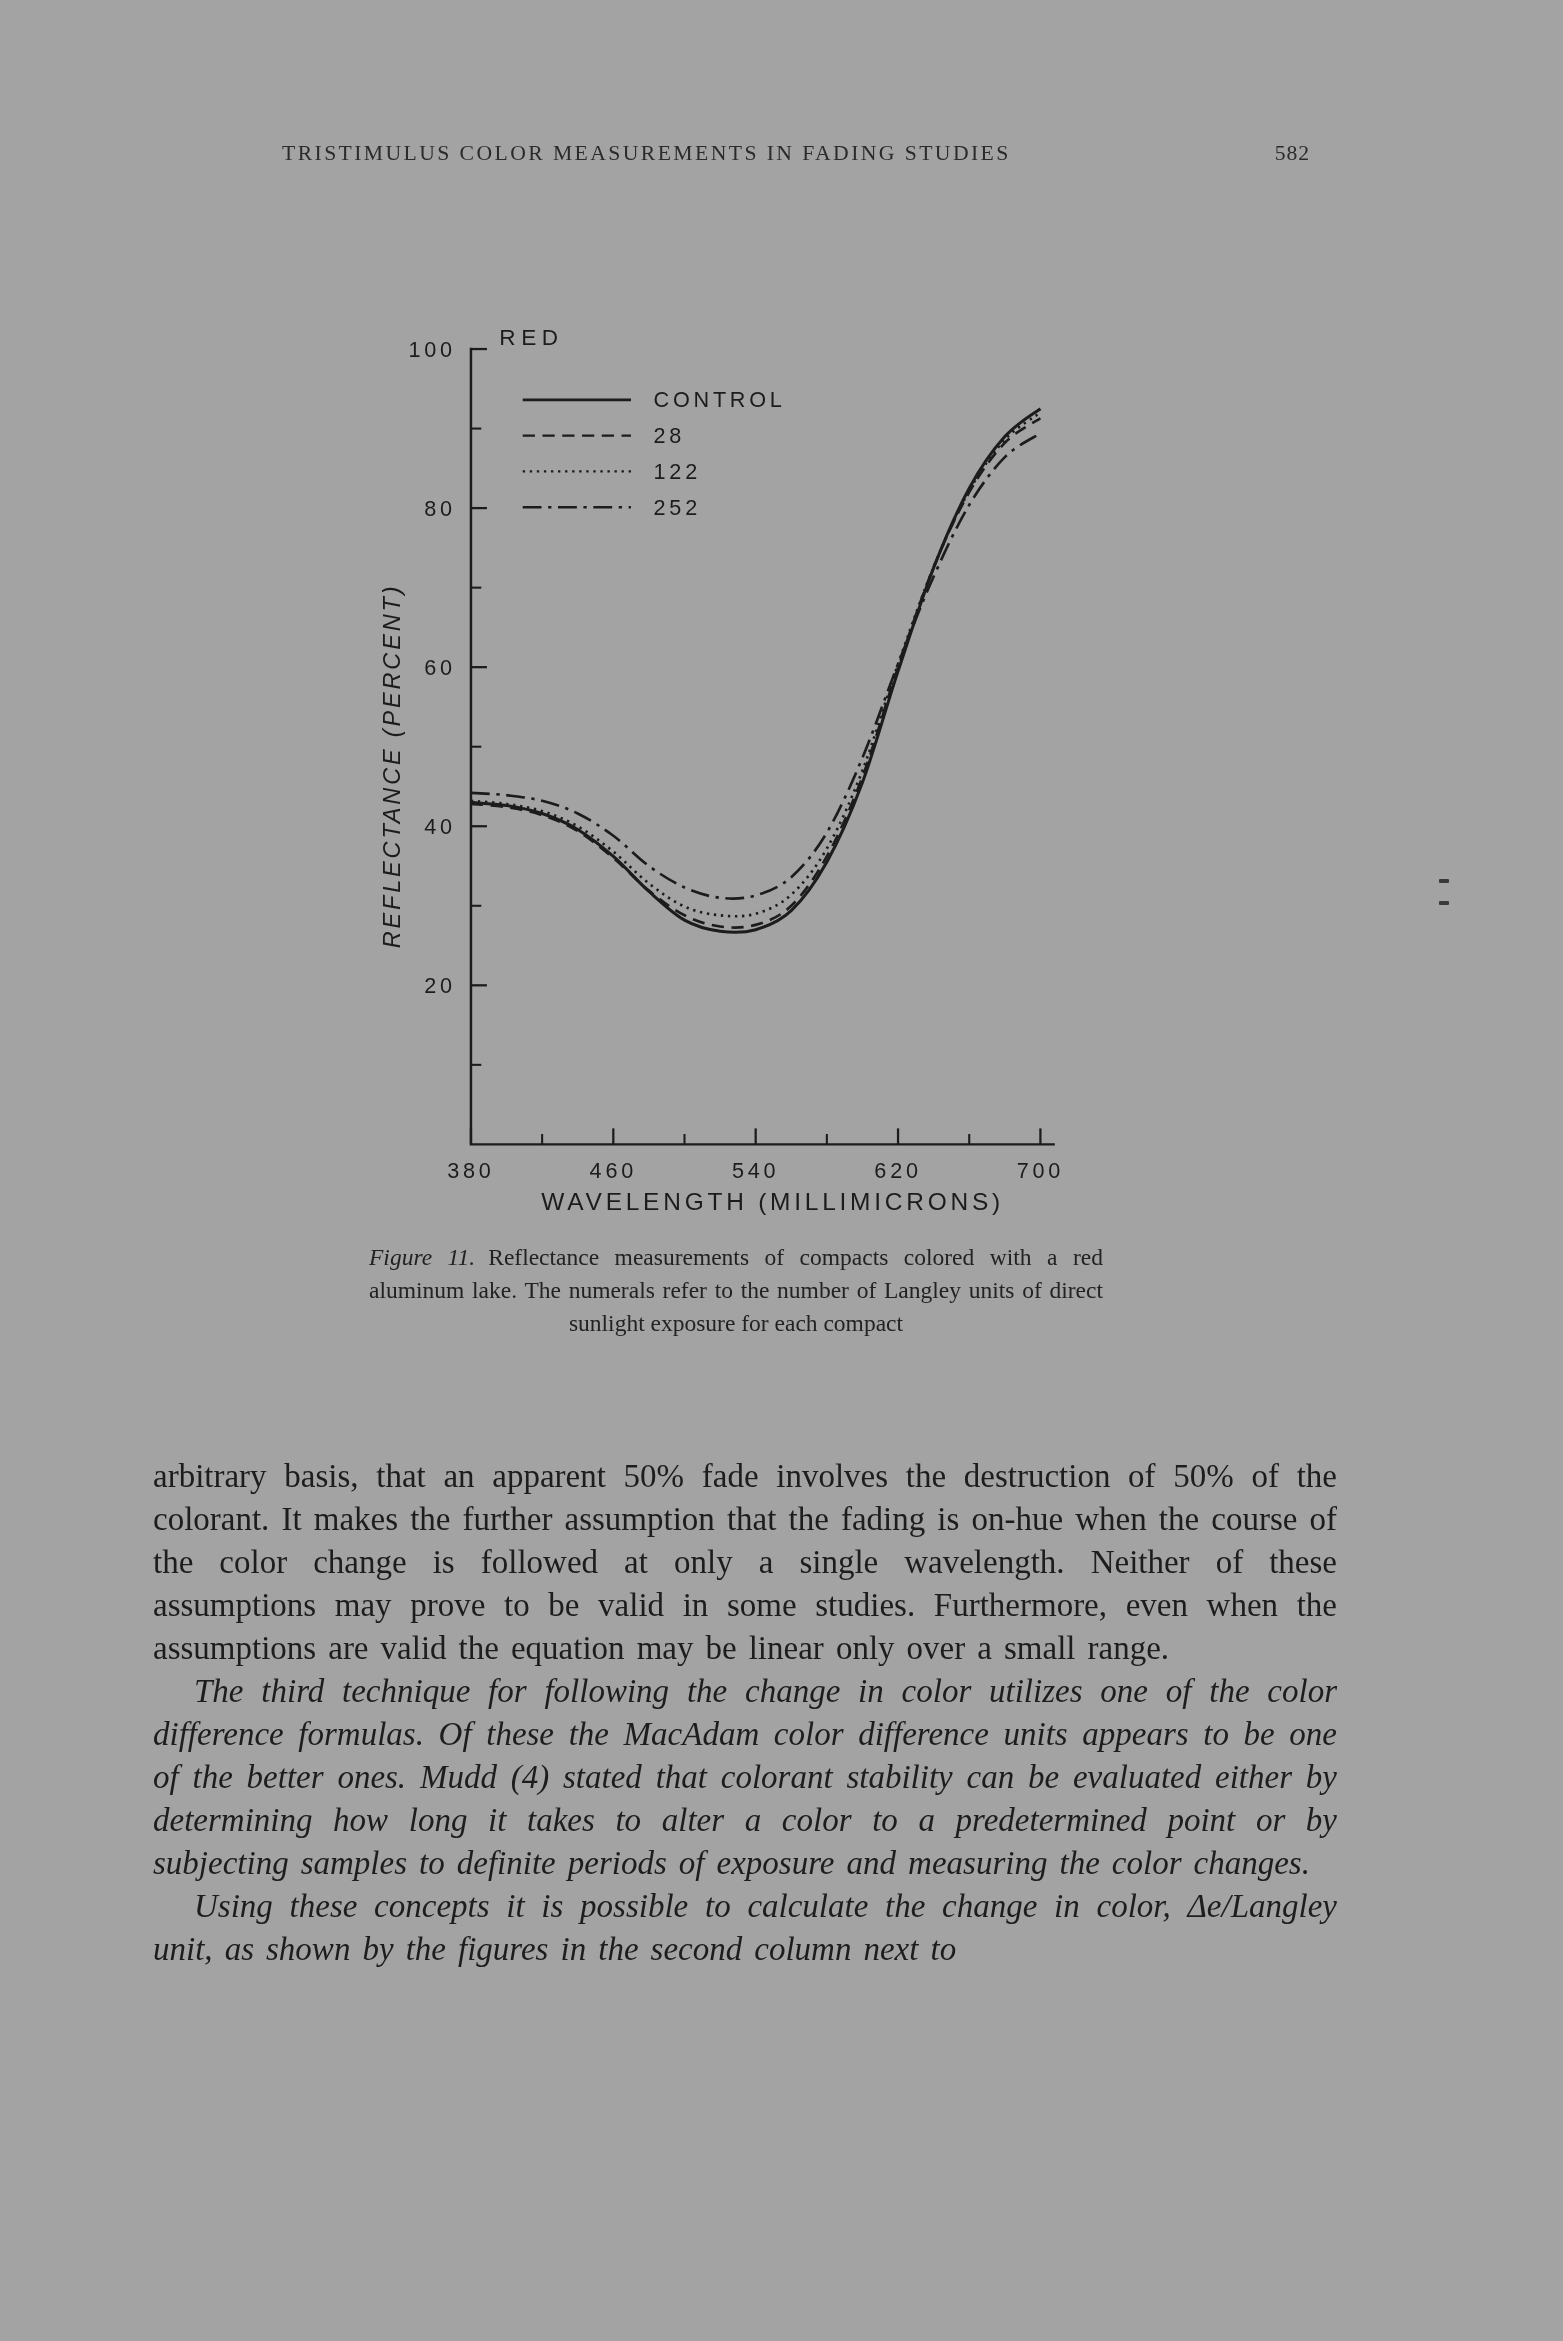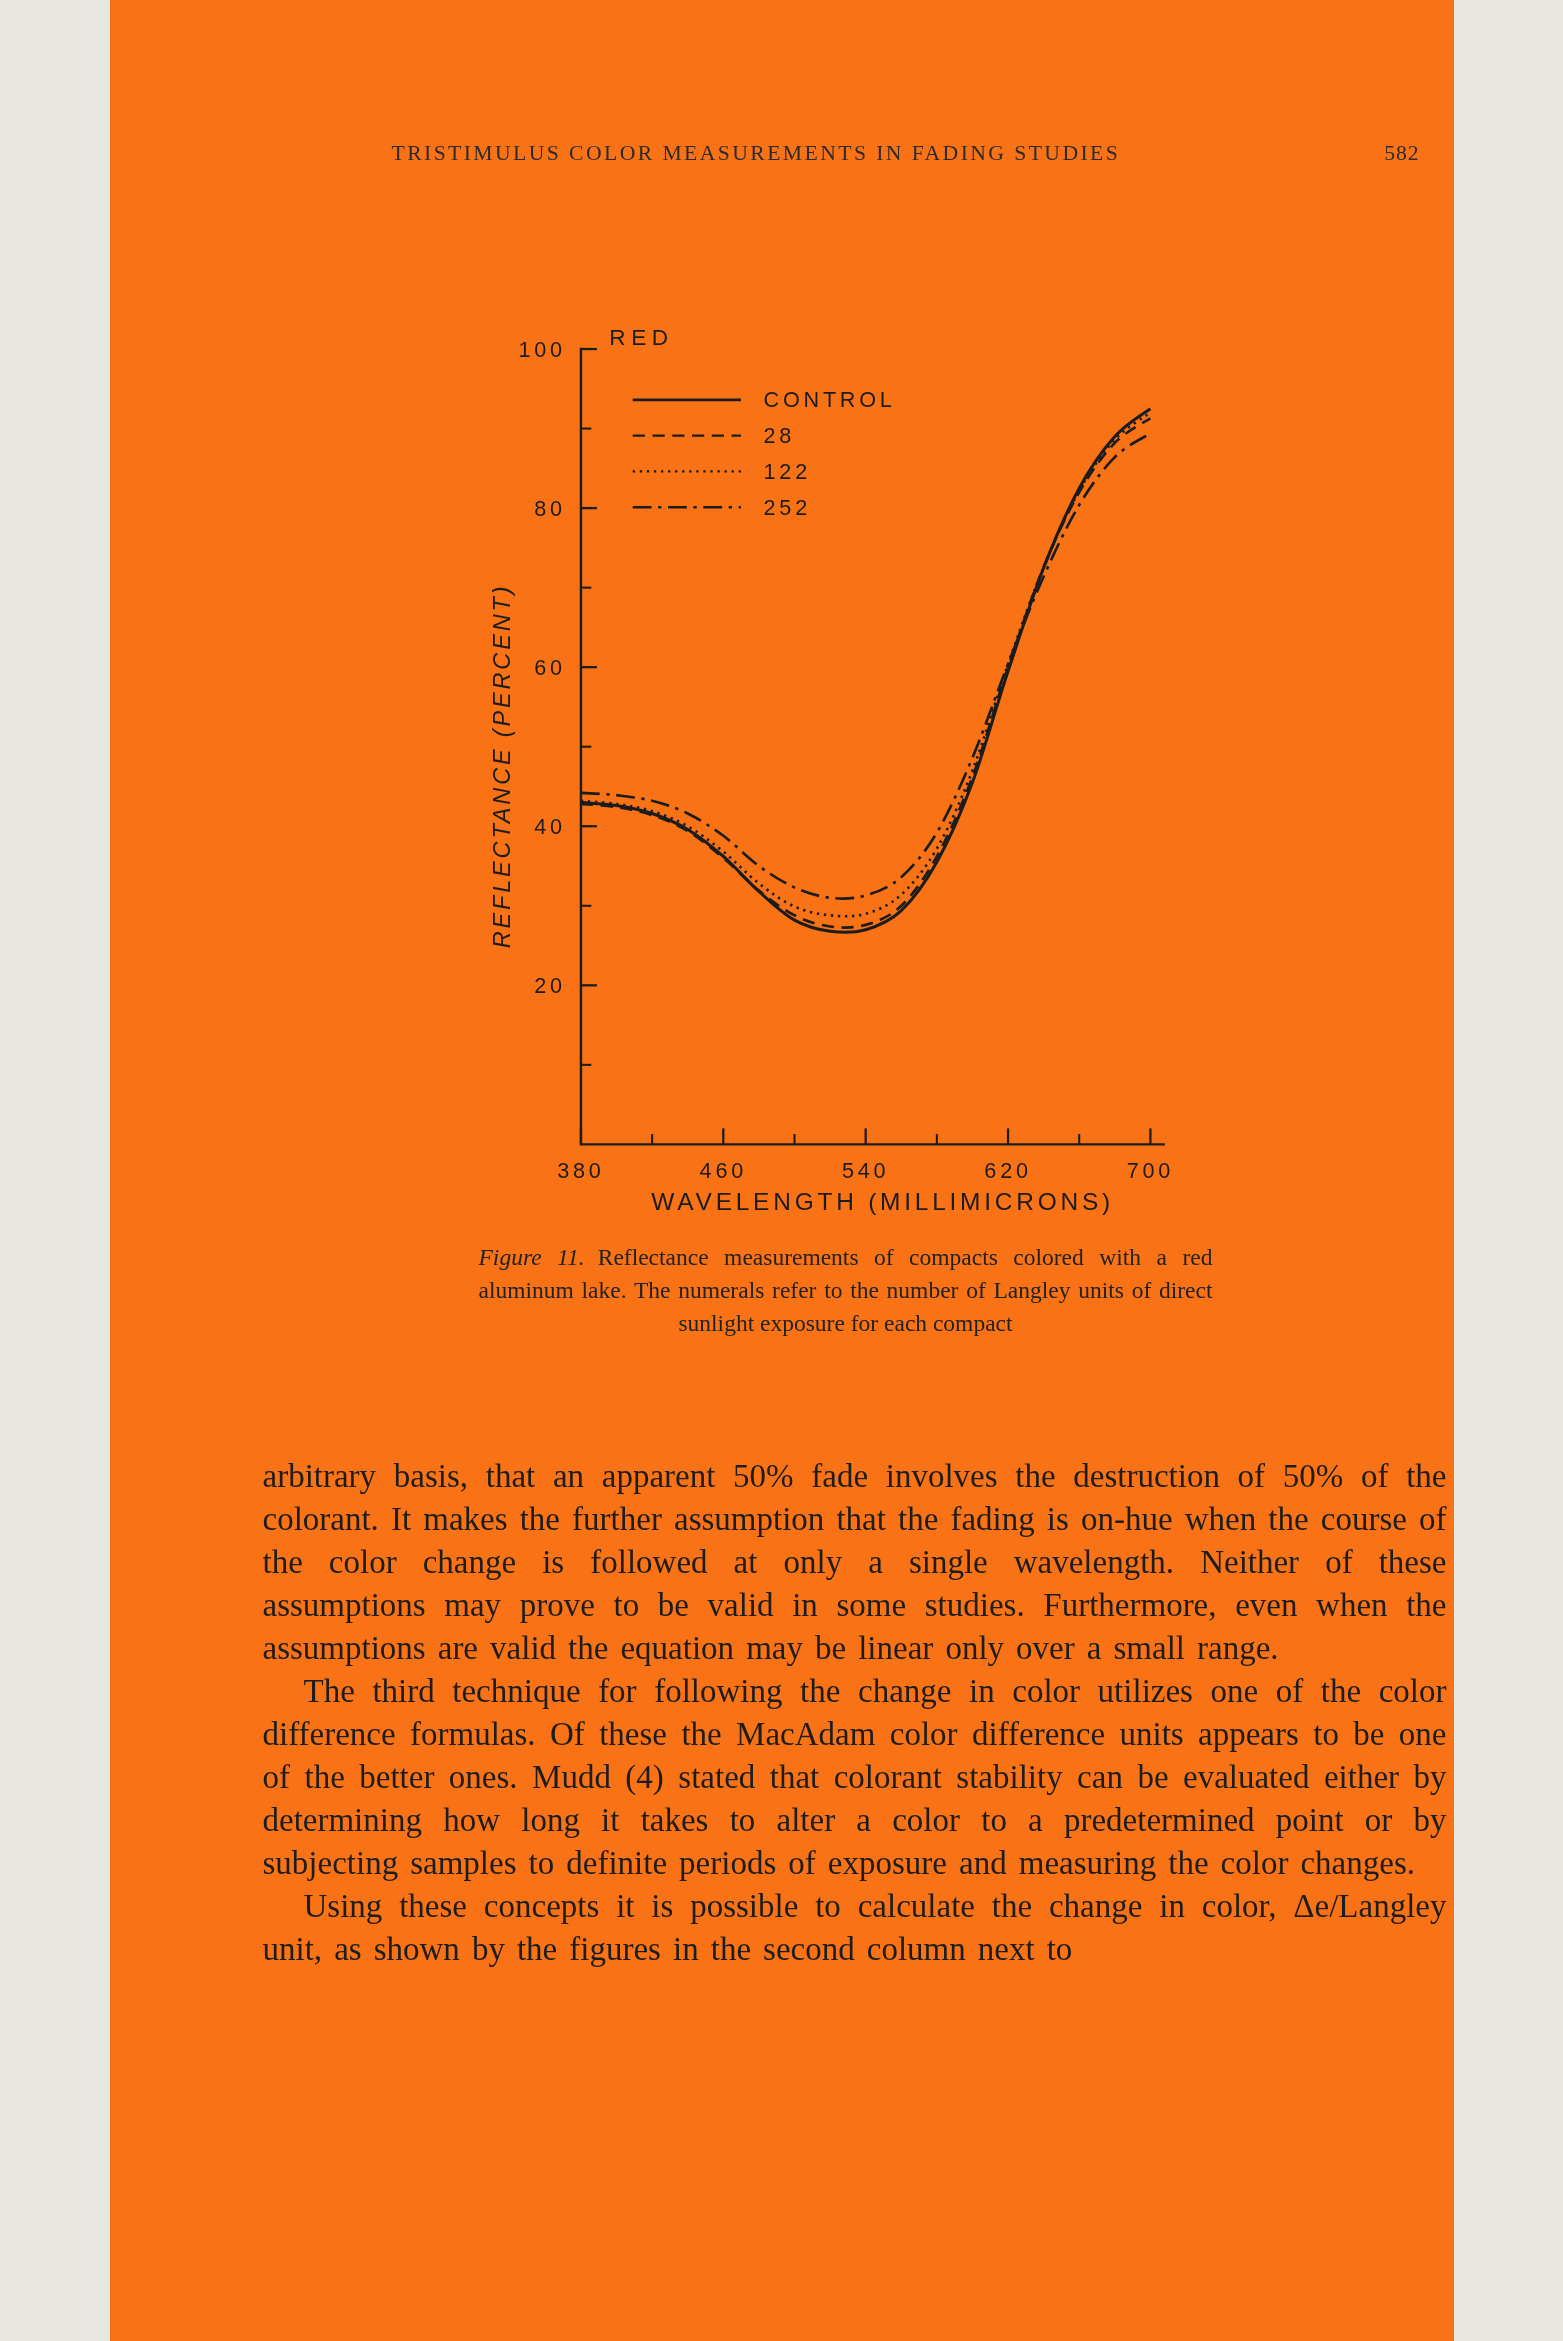--- a/index.html
+++ b/index.html
@@ -1,20 +1,20 @@
 <!DOCTYPE html>
 <html style="font-size:15px"><head>
 <meta charset="utf-8">
 <style>
   html,body{margin:0;padding:0;background:#e9e7e2;}
   .page{
     position:relative;
-    width:1344px;height:2342px;
+    width:1563px;height:2342px;
     margin:0 auto;
-    background:#f97316;
+    background:#a3a3a3;
     overflow:hidden;
     color:#1e1e1e;
   }
   
   .header{
     position:absolute;left:282px;top:141px;width:1028px;
     display:flex;justify-content:space-between;align-items:baseline;
     font-family:"Liberation Serif",serif;
     font-size:21.7px;color:#2b2b2b;
   }
@@ -40,21 +40,21 @@
   .fig-label{font-style:italic;margin-right:13px;}
 
   
   .body-text{
     position:absolute;left:153px;top:1455px;width:1184px;
     font-family:"Liberation Serif",serif;
     font-size:33px;line-height:43px;color:#1d1d1d;
     text-align:justify;word-spacing:3.8px;
   }
   .body-text p{margin:0;}
-  .body-text p.indent{text-indent:41px;}
+  .body-text p.indent{text-indent:41px;font-style:italic;}
 
   
   .artifact{position:absolute;left:1439px;top:879px;}
   .artifact span{display:block;width:10.4px;height:3.8px;background:#3a3a3a;margin-bottom:18px;border-radius:0.9px;}
 </style>
 </head>
 <body>
 
 <div class="page">
 

